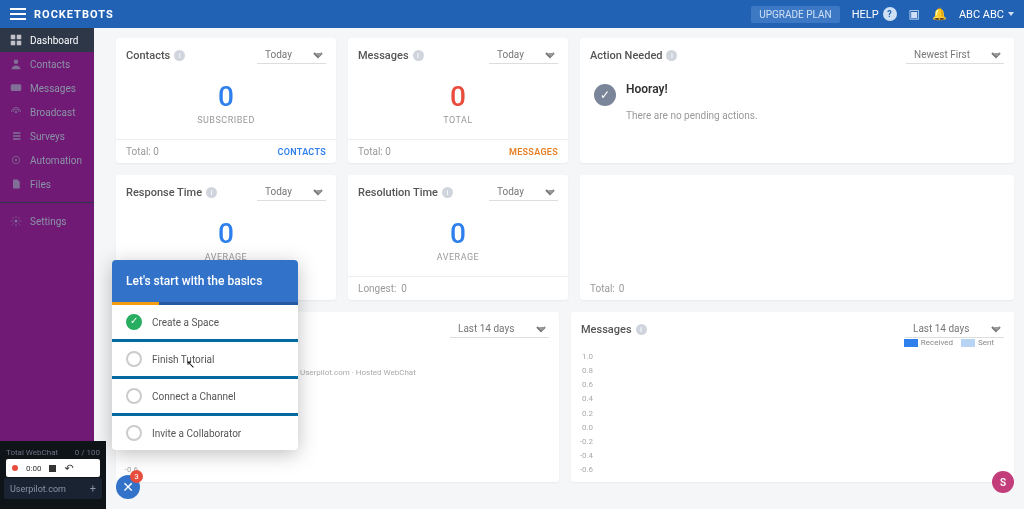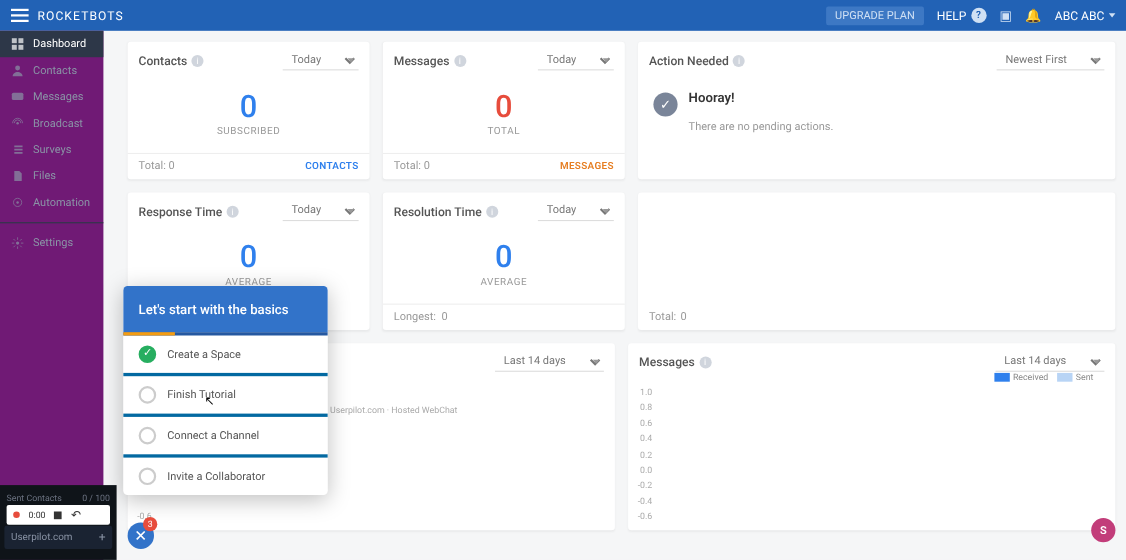--- a/index.html
+++ b/index.html
@@ -1,20 +1,20 @@
 <!DOCTYPE html>
 <html><head>
 <meta charset="utf-8">
 <style>
 *{box-sizing:border-box;margin:0;padding:0;font-family:-apple-system,BlinkMacSystemFont,"Segoe UI",Roboto,sans-serif}
 body{background:#f5f6f7;width:1024px;height:509px;overflow:hidden;position:relative}
 .topbar{height:28px;background:#2262b5;display:flex;align-items:center;padding:0 10px;color:#fff;font-size:11px}
 .hamburger{width:16px;height:12px;margin-right:8px;display:flex;flex-direction:column;justify-content:space-between}
 .hamburger span{height:2px;background:#fff}
-.brand{font-weight:400;letter-spacing:1px}
+.brand{font-weight:700;letter-spacing:1px}
 .topbar-right{margin-left:auto;display:flex;align-items:center;gap:12px}
 .upgrade{background:#3d78c4;padding:3px 8px;border-radius:2px;font-size:10px;color:#cfe0f4}
 .help{display:flex;align-items:center;gap:4px}
 .icon-circle{width:14px;height:14px;border-radius:50%;background:#cfe0f4;color:#2262b5;display:flex;align-items:center;justify-content:center;font-size:9px;font-weight:bold}
 .bell,.window{font-size:12px;color:#cfe0f4}
 .user{display:flex;align-items:center;gap:4px}
 .caret{width:0;height:0;border-left:3px solid transparent;border-right:3px solid transparent;border-top:4px solid #cfe0f4}
 .sidebar{position:absolute;left:0;top:28px;width:94px;bottom:0;background:#701a75;color:#8a94a6;font-size:10px}
 .sidebar-item{display:flex;align-items:center;gap:8px;padding:6px 10px;cursor:pointer}
 .sidebar-item.active{background:#2d3748;color:#fff}
@@ -131,43 +131,43 @@
     <span>Broadcast</span>
   </div>
   <div class="sidebar-item">
     <svg class="sb-icon" viewBox="0 0 16 16">
         <path d="M4 4h10M4 8h10M4 12h10" stroke="currentColor" stroke-width="2"></path>
       </svg>
     <span>Surveys</span>
   </div>
   <div class="sidebar-item">
     <svg class="sb-icon" viewBox="0 0 16 16">
-        <path d="M4 2h6l3 3v9H4z" fill="currentColor"></path>
-      </svg>
-    <span>Files</span>
-  </div>
-  <div class="sidebar-item">
-    <svg class="sb-icon" viewBox="0 0 16 16">
         <circle cx="8" cy="8" r="5" stroke="currentColor" fill="none"></circle>
         <circle cx="8" cy="8" r="1.5" fill="currentColor"></circle>
       </svg>
     <span>Automation</span>
   </div>
+  <div class="sidebar-item">
+    <svg class="sb-icon" viewBox="0 0 16 16">
+        <path d="M4 2h6l3 3v9H4z" fill="currentColor"></path>
+      </svg>
+    <span>Files</span>
+  </div>
   <div class="sidebar-divider"></div>
   <div class="sidebar-item">
     <svg class="sb-icon" viewBox="0 0 16 16">
         <circle cx="8" cy="8" r="2" fill="currentColor"></circle>
         <path d="M8 1v3M8 12v3M1 8h3M12 8h3M3 3l2 2M11 11l2 2M13 3l-2 2M5 11l-2 2" stroke="currentColor"></path>
       </svg>
     <span>Settings</span>
   </div>
 
   <div class="tab-bar">
     <div class="total-contacts">
-      <span>Sent Contacts</span>
+      <span>Total WebChat</span>
       <span>0 / 100</span>
     </div>
     <div class="rec-controls">
       <span class="rec-dot"></span>
       <span>0:00</span>
       <span class="stop"></span>
       <span class="undo">↶</span>
     </div>
     <div class="tab-active">
       <span>Userpilot.com</span>

